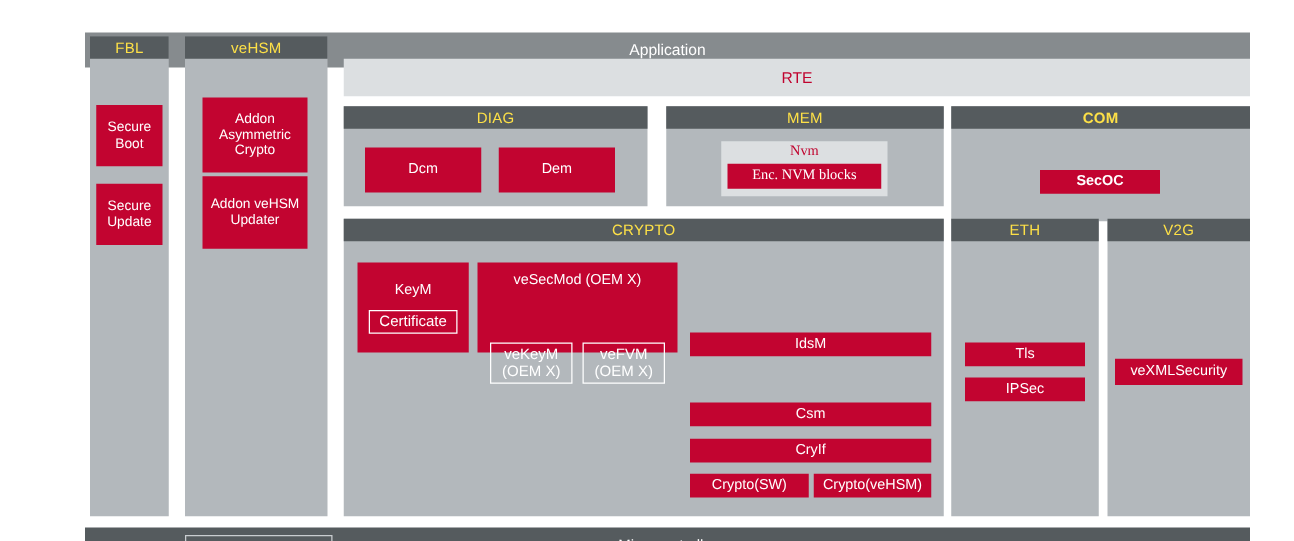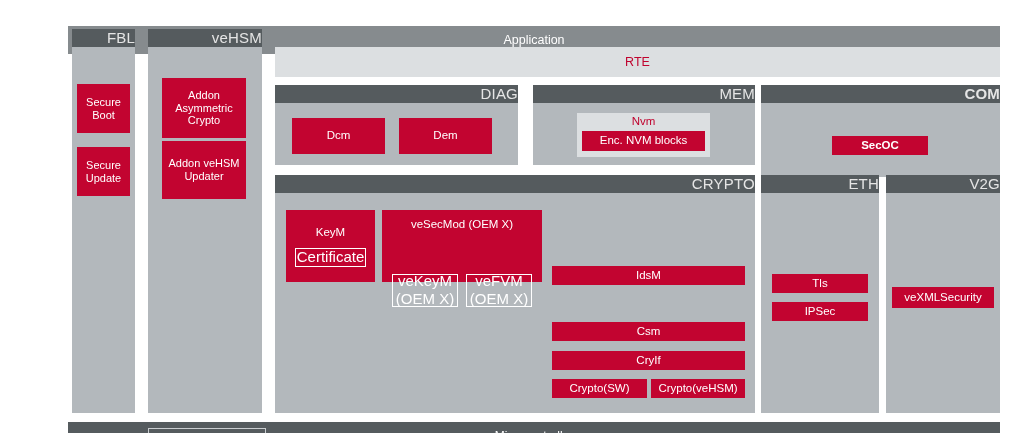--- a/index.html
+++ b/index.html
@@ -31,25 +31,25 @@
     display:flex;align-items:center;justify-content:center;
   }
 
   .panel{
     background:#b3b8bc;
     display:flex;
     flex-direction:column;
   }
   .panel-head{
     background:#555b5e;
-    color:#e5e5e5;
-    font-size:15px;
+    color:#fde047;
+    font-size:12px;
     height:18px;
     line-height:18px;
-    text-align:right;
+    text-align:center;
     flex:0 0 18px;
     letter-spacing:.2px;
   }
   .panel-body{
     position:relative;
     flex:1 1 auto;
   }
 
   .redbox{
     background:#c20430;
@@ -65,33 +65,34 @@
   .redbox.small{font-size:11px;}
 
   .outlined{
     border:1.4px solid #ffffff;
     background:transparent;
     color:#ffffff;
     display:flex;
     align-items:center;
     justify-content:center;
     text-align:center;
-    font-size:15px;
+    font-size:12px;
     line-height:1.18;
     box-sizing:border-box;
   }
 
   .lightbox{
     background:#dcdfe1;
     color:#c0032e;
     font-size:11.5px;
     box-sizing:border-box;
     display:flex;
     flex-direction:column;
     align-items:center;
+    font-family:Liberation Serif, serif;
   }
   .lightbox .lb-title{
     height:17px;line-height:17px;
   }
 
   .mcu{
     background:#555b5e;
     color:#ffffff;
     font-size:12px;
     position:relative;

